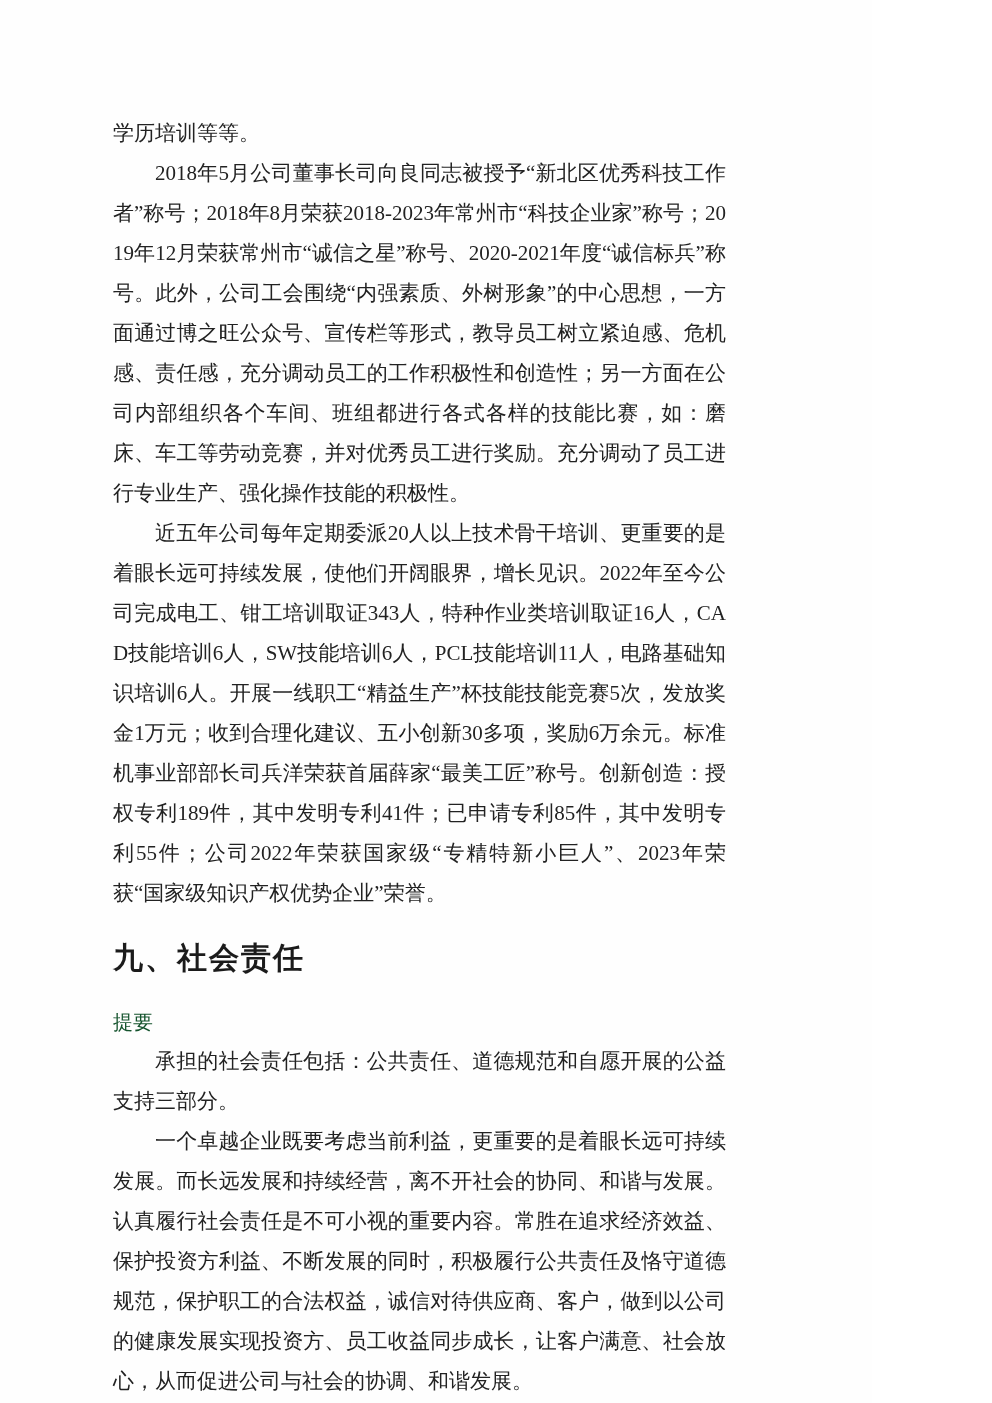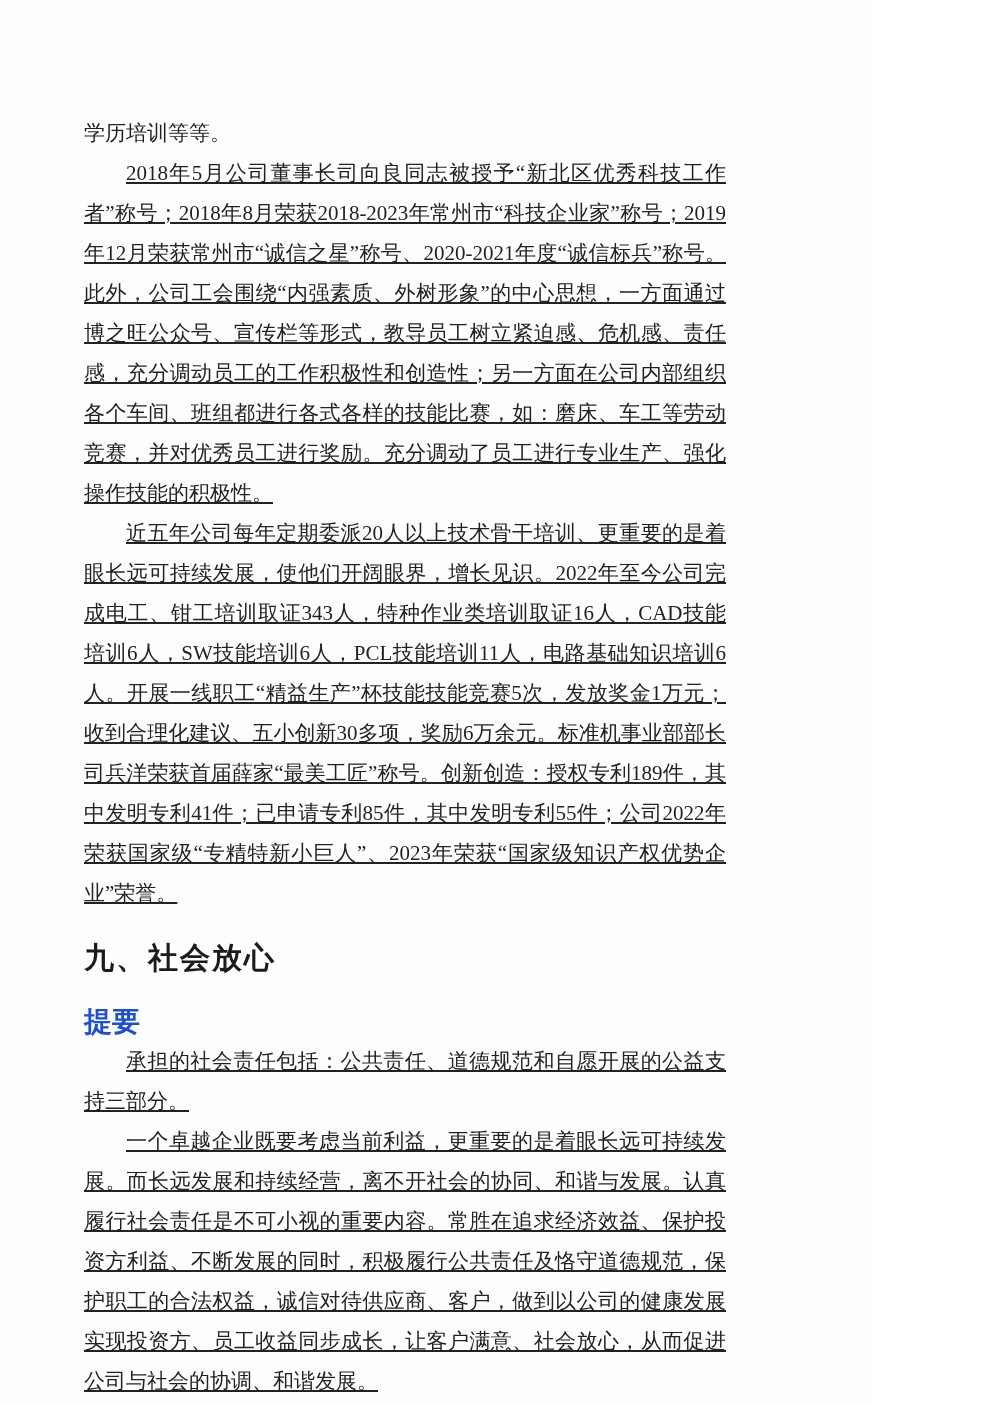--- a/index.html
+++ b/index.html
@@ -6,50 +6,50 @@
     margin: 0;
     padding: 0;
     background: #ffffff;
   }
   .page {
     position: relative;
     width: 872px;
     height: 1403px;
     background: #fefefe;
     box-sizing: border-box;
-    padding: 113px 146px 0 84px;
+    padding: 113px 146px 0 113px;
     font-family: "Liberation Serif", "DejaVu Serif", serif;
     color: #222222;
     overflow: hidden;
   }
   p.body {
     font-size: 21px;
     line-height: 40px;
     text-align: justify;
     margin: 0;
     word-break: break-all;
   }
-  .indent { text-indent: 42px; text-decoration: underline; }
+  .indent { text-indent: 42px; }
   .sp { margin-top: 18px; }
   h1.section-heading {
     font-family: "Liberation Sans", "DejaVu Sans", sans-serif;
     font-size: 30px;
     font-weight: bold;
     line-height: 38px;
     margin: 26px 0 0 0;
     color: #1b1b1b;
     letter-spacing: 2px;
   }
   h2.summary-label {
     font-family: "Liberation Sans", "DejaVu Sans", sans-serif;
-    font-size: 28px;
-    font-weight: bold;
+    font-size: 20px;
+    font-weight: normal;
     line-height: 30px;
     margin: 30px 0 4px 0;
-    color: #1d4ed8;
+    color: #14532d;
   }
   h3.subsection-heading {
     font-family: "Liberation Sans", "DejaVu Sans", sans-serif;
     font-size: 22px;
     font-weight: bold;
     line-height: 40px;
     margin: 0;
     color: #1b1b1b;
   }
 </style>
@@ -57,21 +57,21 @@
 <body>
 
 <div class="page">
 
   <p class="body">学历培训等等。</p>
 
   <p class="body indent sp">2018年5月公司董事长司向良同志被授予“新北区优秀科技工作者”称号；2018年8月荣获2018-2023年常州市“科技企业家”称号；2019年12月荣获常州市“诚信之星”称号、2020-2021年度“诚信标兵”称号。此外，公司工会围绕“内强素质、外树形象”的中心思想，一方面通过博之旺公众号、宣传栏等形式，教导员工树立紧迫感、危机感、责任感，充分调动员工的工作积极性和创造性；另一方面在公司内部组织各个车间、班组都进行各式各样的技能比赛，如：磨床、车工等劳动竞赛，并对优秀员工进行奖励。充分调动了员工进行专业生产、强化操作技能的积极性。</p>
 
   <p class="body indent sp">近五年公司每年定期委派20人以上技术骨干培训、更重要的是着眼长远可持续发展，使他们开阔眼界，增长见识。2022年至今公司完成电工、钳工培训取证343人，特种作业类培训取证16人，CAD技能培训6人，SW技能培训6人，PCL技能培训11人，电路基础知识培训6人。开展一线职工“精益生产”杯技能技能竞赛5次，发放奖金1万元；收到合理化建议、五小创新30多项，奖励6万余元。标准机事业部部长司兵洋荣获首届薛家“最美工匠”称号。创新创造：授权专利189件，其中发明专利41件；已申请专利85件，其中发明专利55件；公司2022年荣获国家级“专精特新小巨人”、2023年荣获“国家级知识产权优势企业”荣誉。</p>
 
-  <h1 class="section-heading">九、社会放心</h1>
+  <h1 class="section-heading">九、社会责任</h1>
 
   <h2 class="summary-label">提要</h2>
 
   <p class="body indent">承担的社会责任包括：公共责任、道德规范和自愿开展的公益支持三部分。</p>
 
   <p class="body indent">一个卓越企业既要考虑当前利益，更重要的是着眼长远可持续发展。而长远发展和持续经营，离不开社会的协同、和谐与发展。认真履行社会责任是不可小视的重要内容。常胜在追求经济效益、保护投资方利益、不断发展的同时，积极履行公共责任及恪守道德规范，保护职工的合法权益，诚信对待供应商、客户，做到以公司的健康发展实现投资方、员工收益同步成长，让客户满意、社会放心，从而促进公司与社会的协调、和谐发展。</p>
 
   <h3 class="subsection-heading">1、公共责任</h3>
 
 </div>

